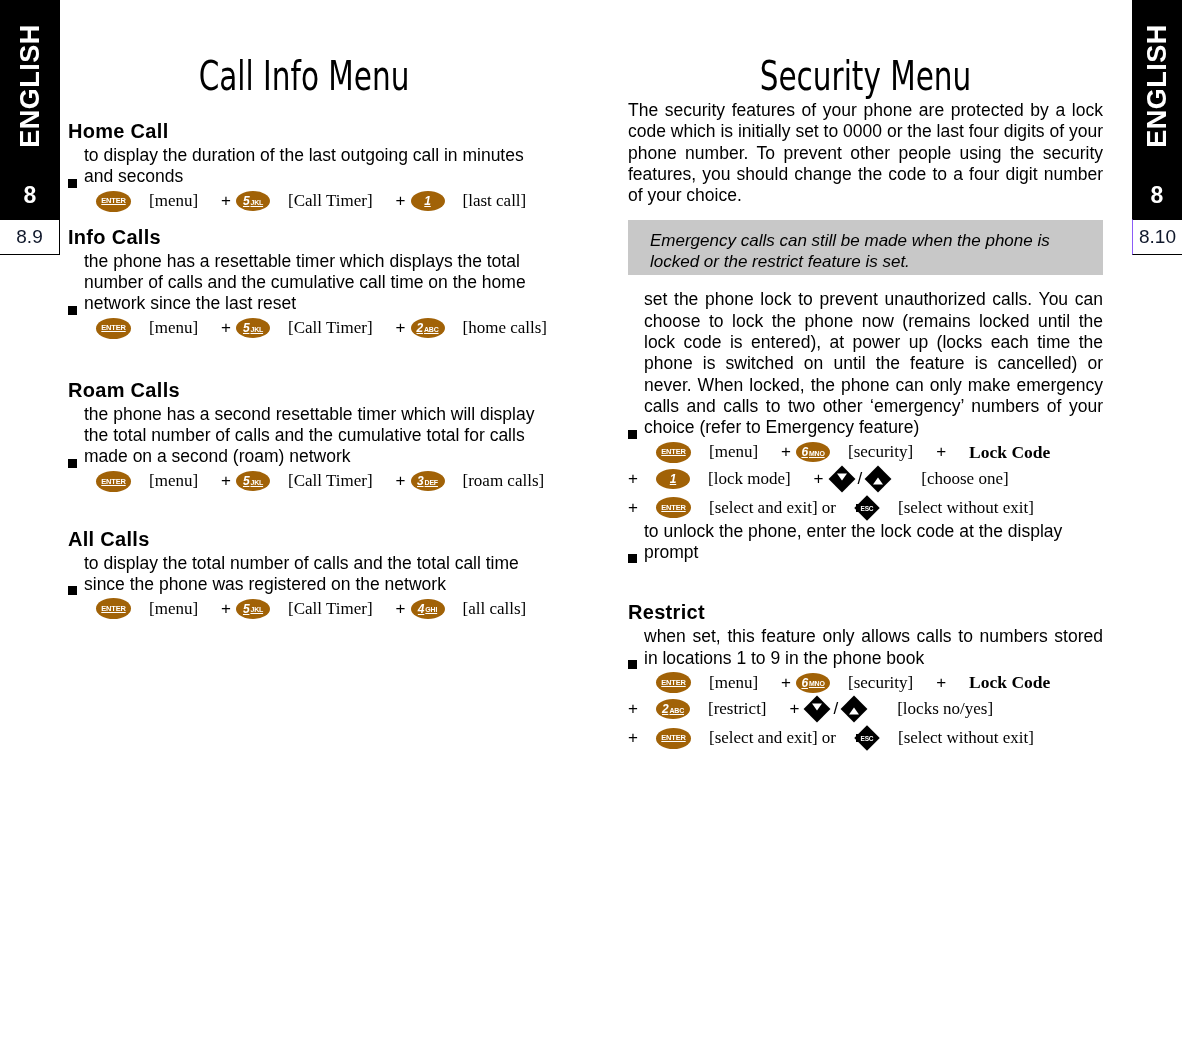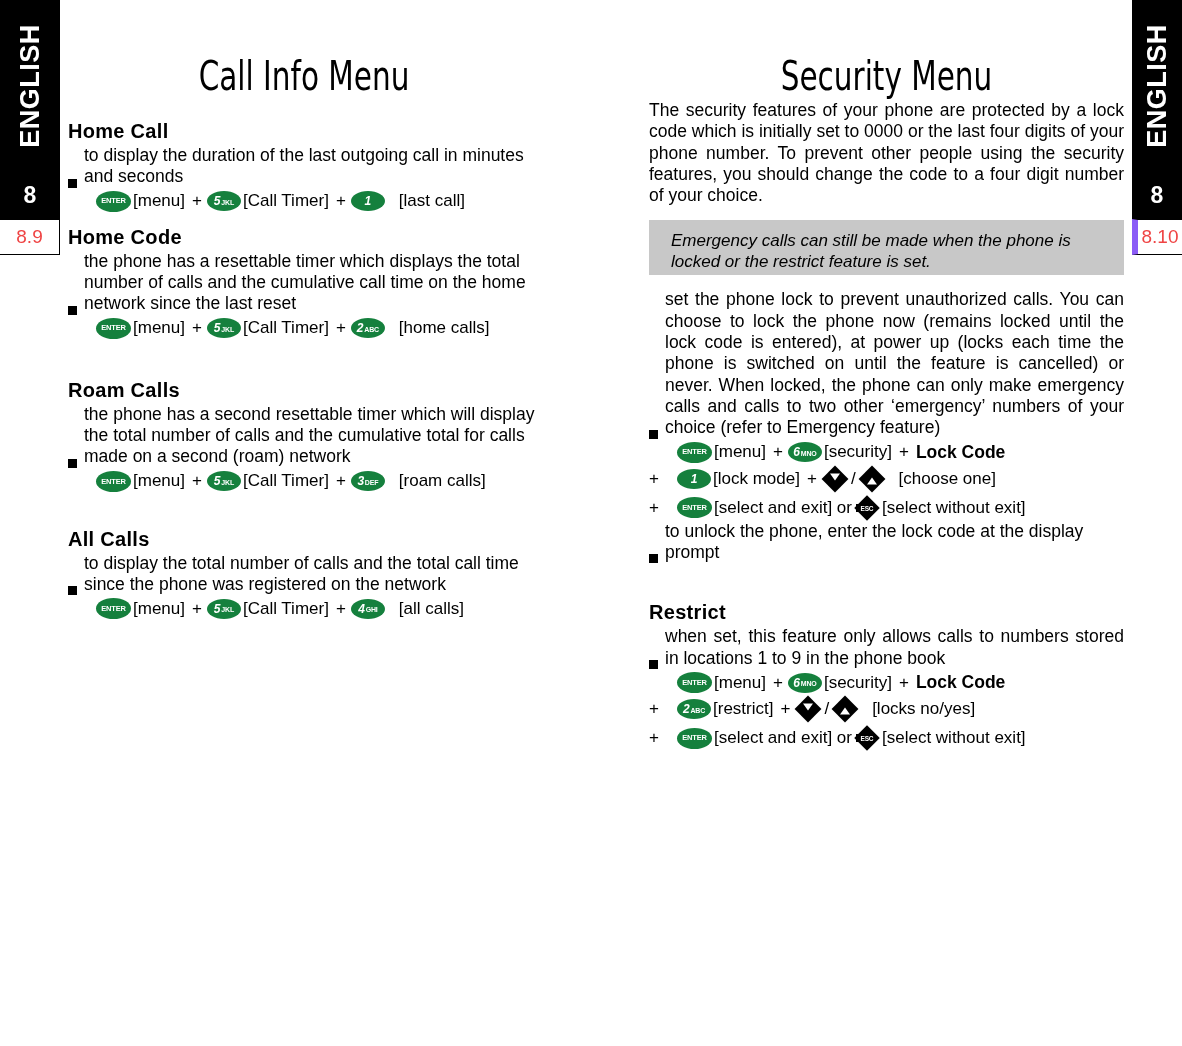--- a/index.html
+++ b/index.html
@@ -61,38 +61,38 @@
     align-items: center;
     justify-content: center;
   }
   .tab-page {
     position: absolute;
     top: 219px;
     left: 0;
     width: 100%;
     height: 36px;
     background: #fff;
-    color: #ef4444;
+    color: #0f172a;
     border: 1px solid #000;
     border-left: none;
     font-size: 19px;
     display: flex;
     align-items: center;
     justify-content: center;
   }
-  .side-tab.right .tab-page { border-left: 6px solid #8b5cf6; border-right: none; }
+  .side-tab.right .tab-page { border-left: 1px solid #8b5cf6; border-right: none; }
 
   
   .col {
     position: absolute;
     top: 0;
     width: 472px;
   }
   .col.left  { left: 68px; }
-  .col.right { left: 649px; width: 475px; }
+  .col.right { left: 628px; width: 475px; }
 
   .col-title {
     font-family: "DejaVu Sans Condensed", "Liberation Sans Narrow", "Liberation Sans", sans-serif;
     font-size: 41px;
     font-weight: normal;
     text-align: center;
     letter-spacing: 0px;
     margin: 0;
     padding-top: 52px;
     transform: scaleX(0.80);
@@ -141,40 +141,41 @@
   .keyrow {
     display: flex;
     align-items: center;
     flex-wrap: nowrap;
     font-size: 17px;
     white-space: nowrap;
     margin-top: 3px;
   }
   .keyrow .ind { display: inline-block; width: 28px; flex: 0 0 auto; }
   .keyrow .plus { padding: 0 5px; }
-  .keyrow .lbl { padding: 0 2px; }
+  .keyrow .lbl { padding: 0 18px; font-family: Liberation Serif, serif; }
   .keyrow .bold { font-weight: bold; font-size: 17.5px; }
 
   
   .key {
     display: inline-flex;
     align-items: center;
     justify-content: center;
     position: relative;
     flex: 0 0 auto;
   }
   .key-oval {
     width: 34px; height: 20px;
-    background: #15803d;
+    background: #a16207;
     border-radius: 50% / 50%;
     color: #fff;
     font-size: 8px;
     font-weight: bold;
     letter-spacing: -0.2px;
     line-height: 1;
+    text-decoration: underline;
   }
   .key-oval.enter { width: 35px; height: 21px; font-size: 7.5px; }
   .key-oval .num {
     font-size: 12px;
     font-weight: bold;
     font-style: italic;
     line-height: 1;
   }
   .key-oval .sub {
     font-size: 7px;
@@ -278,21 +279,21 @@
               <span class="plus">+</span>
               <span class="key key-oval">
                 <span class="num">1</span>
               </span>
               <span class="gap"></span>
               <span class="lbl">[last call]</span>
             </div>
           </div>
         </div>
         <div class="section" style="margin-top: 14px;">
-          <div class="sec-head">Home Code</div>
+          <div class="sec-head">Info Calls</div>
           <div class="bullet-row">
             <span class="bullet-sq"></span>
             <span class="bullet-txt">the phone has a resettable timer which displays the total number of calls and the cumulative call time on the home network since the last reset</span>
           </div>
           <div style="margin-top: 3px;">
             <div class="keyrow">
               <span class="ind"></span>
               <span class="key key-oval enter">ENTER</span>
               <span class="lbl">[menu]</span>
               <span class="plus">+</span>

